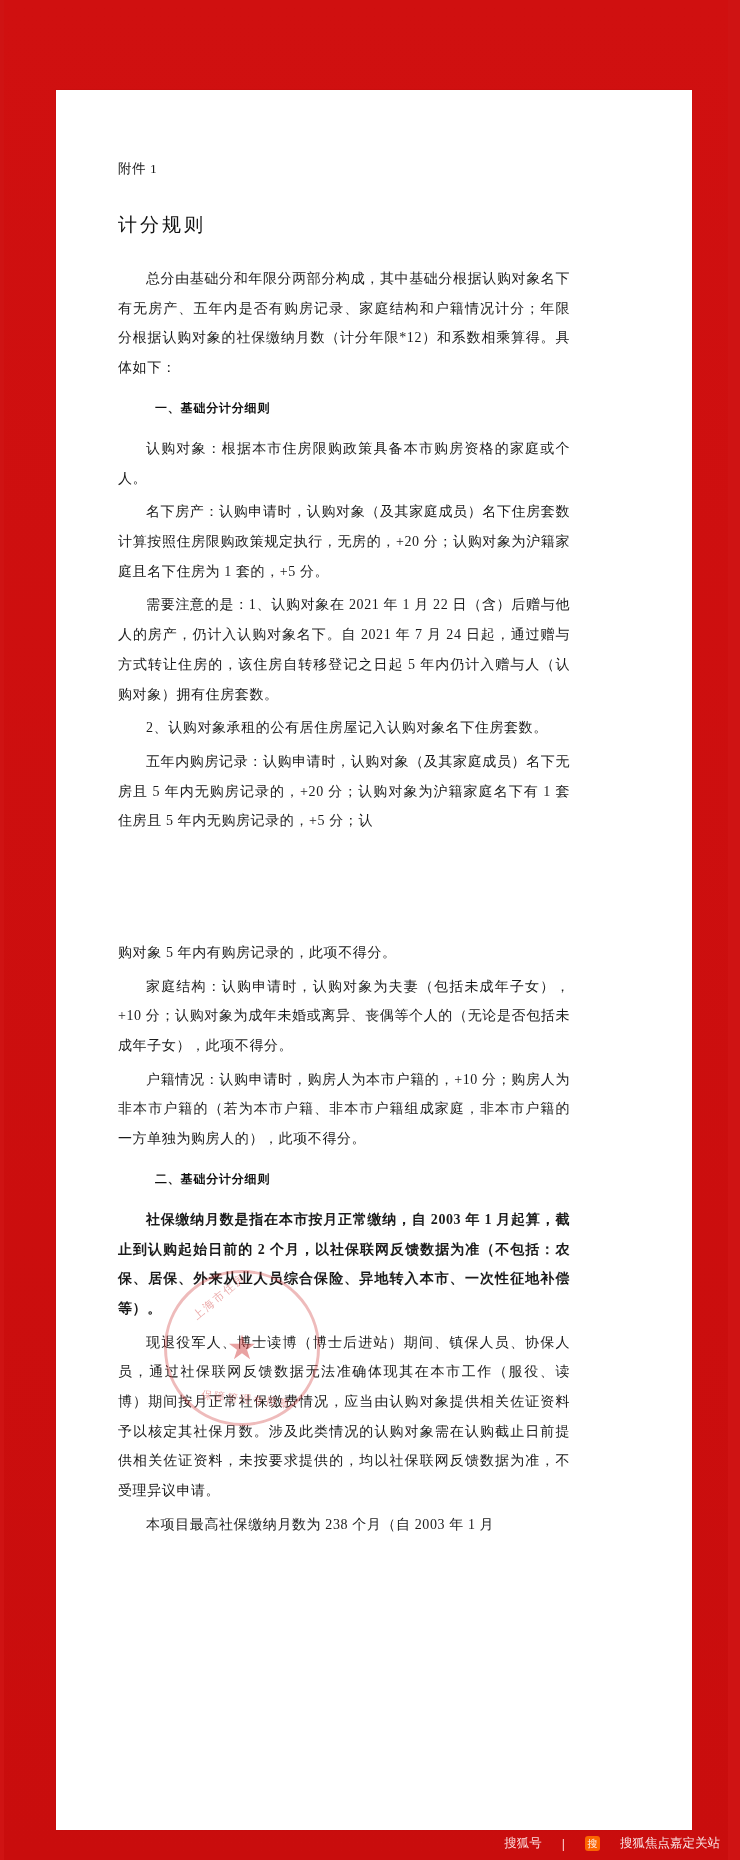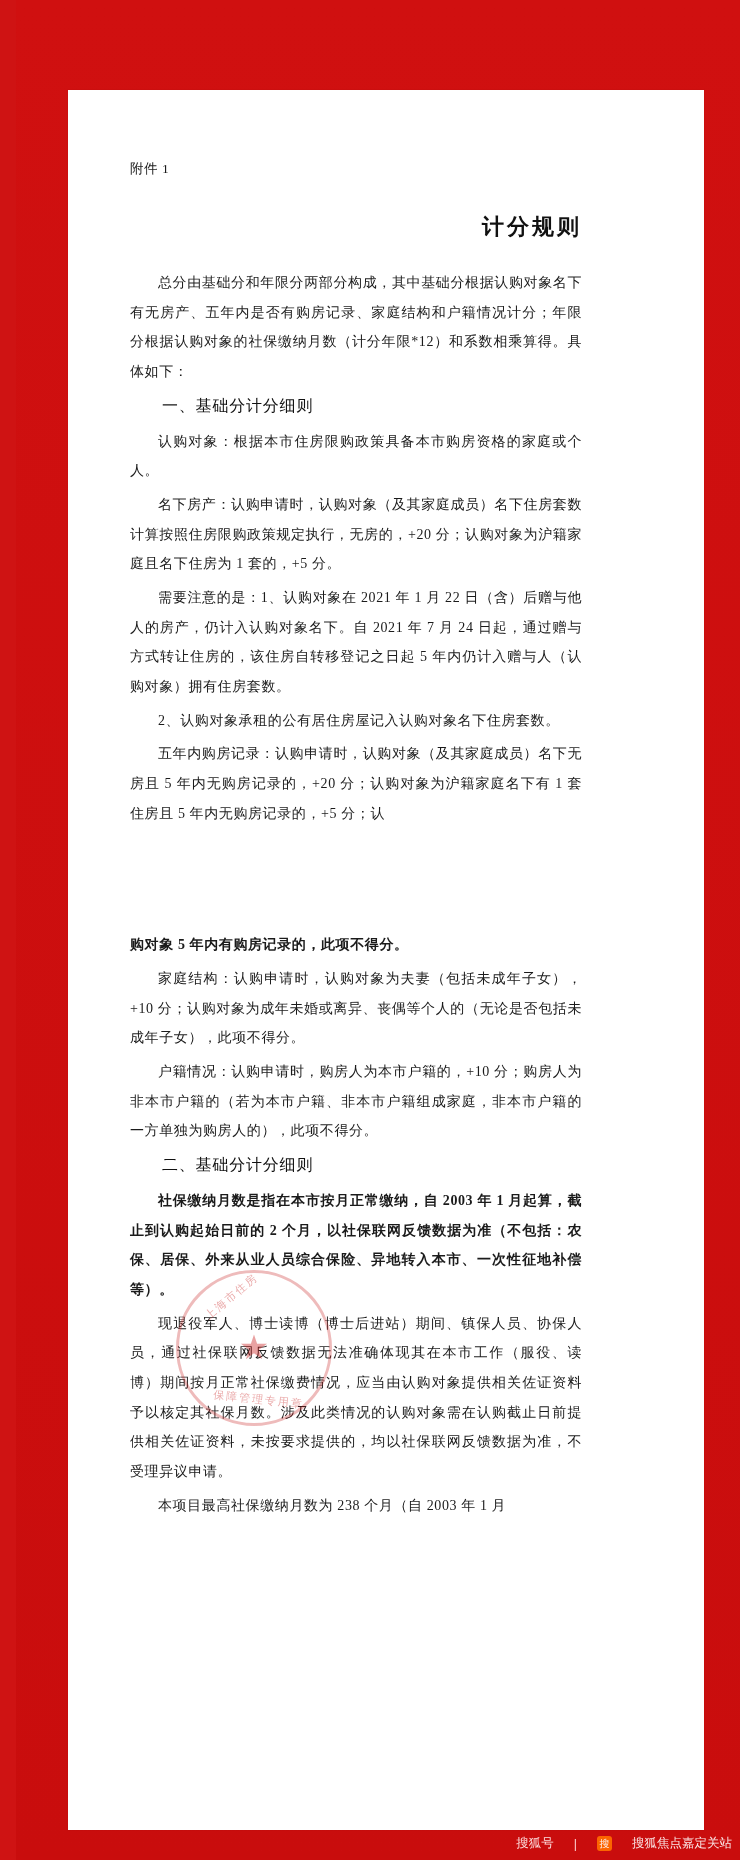--- a/index.html
+++ b/index.html
@@ -9,21 +9,21 @@
   body {
     width: 740px;
     height: 1860px;
     background: #cf1313;
     font-family: "Liberation Serif", "DejaVu Serif", serif;
     position: relative;
     overflow: hidden;
   }
   #page-wrap {
     position: absolute;
-    left: 16px; top: 0;
+    left: 4px; top: 0;
     width: 724px;
     height: 1860px;
     background: linear-gradient(180deg, #d01010 0%, #c90d0d 100%);
   }
   
   .sheet {
     position: absolute;
     left: 52px;
     top: 90px;
     width: 636px;
@@ -38,47 +38,46 @@
     width: 452px;
   }
   .attach-label {
     font-size: 13.5px;
     color: #1a1a1a;
     letter-spacing: 0.5px;
     margin-bottom: 34px;
     font-family: "Liberation Serif", serif;
   }
   .doc-title {
-    text-align: right;
-    font-size: 22px;
-    font-weight: bold;
+    text-align: left;
+    font-size: 19px;
+    font-weight: normal;
     letter-spacing: 3px;
     color: #111;
     margin: 0 0 26px 0;
   }
   p.para {
     font-size: 14px;
     line-height: 2.12;
     color: #1b1b1b;
     margin: 4px 0 2px 0;
     text-align: justify;
     text-indent: 2em;
     letter-spacing: 0.6px;
   }
   p.para.noindent {
     text-indent: 0;
-    font-weight: bold;
   }
   p.heading {
-    font-size: 16px;
+    font-size: 12px;
     line-height: 2.12;
     color: #111;
-    margin: 0;
+    margin: 13px;
     text-indent: 2em;
-    font-weight: normal;
+    font-weight: bold;
     letter-spacing: 0.8px;
   }
   .gap-block {
     height: 96px;
   }
   
   .seal {
     position: absolute;
     left: 108px;
     top: 1180px;

